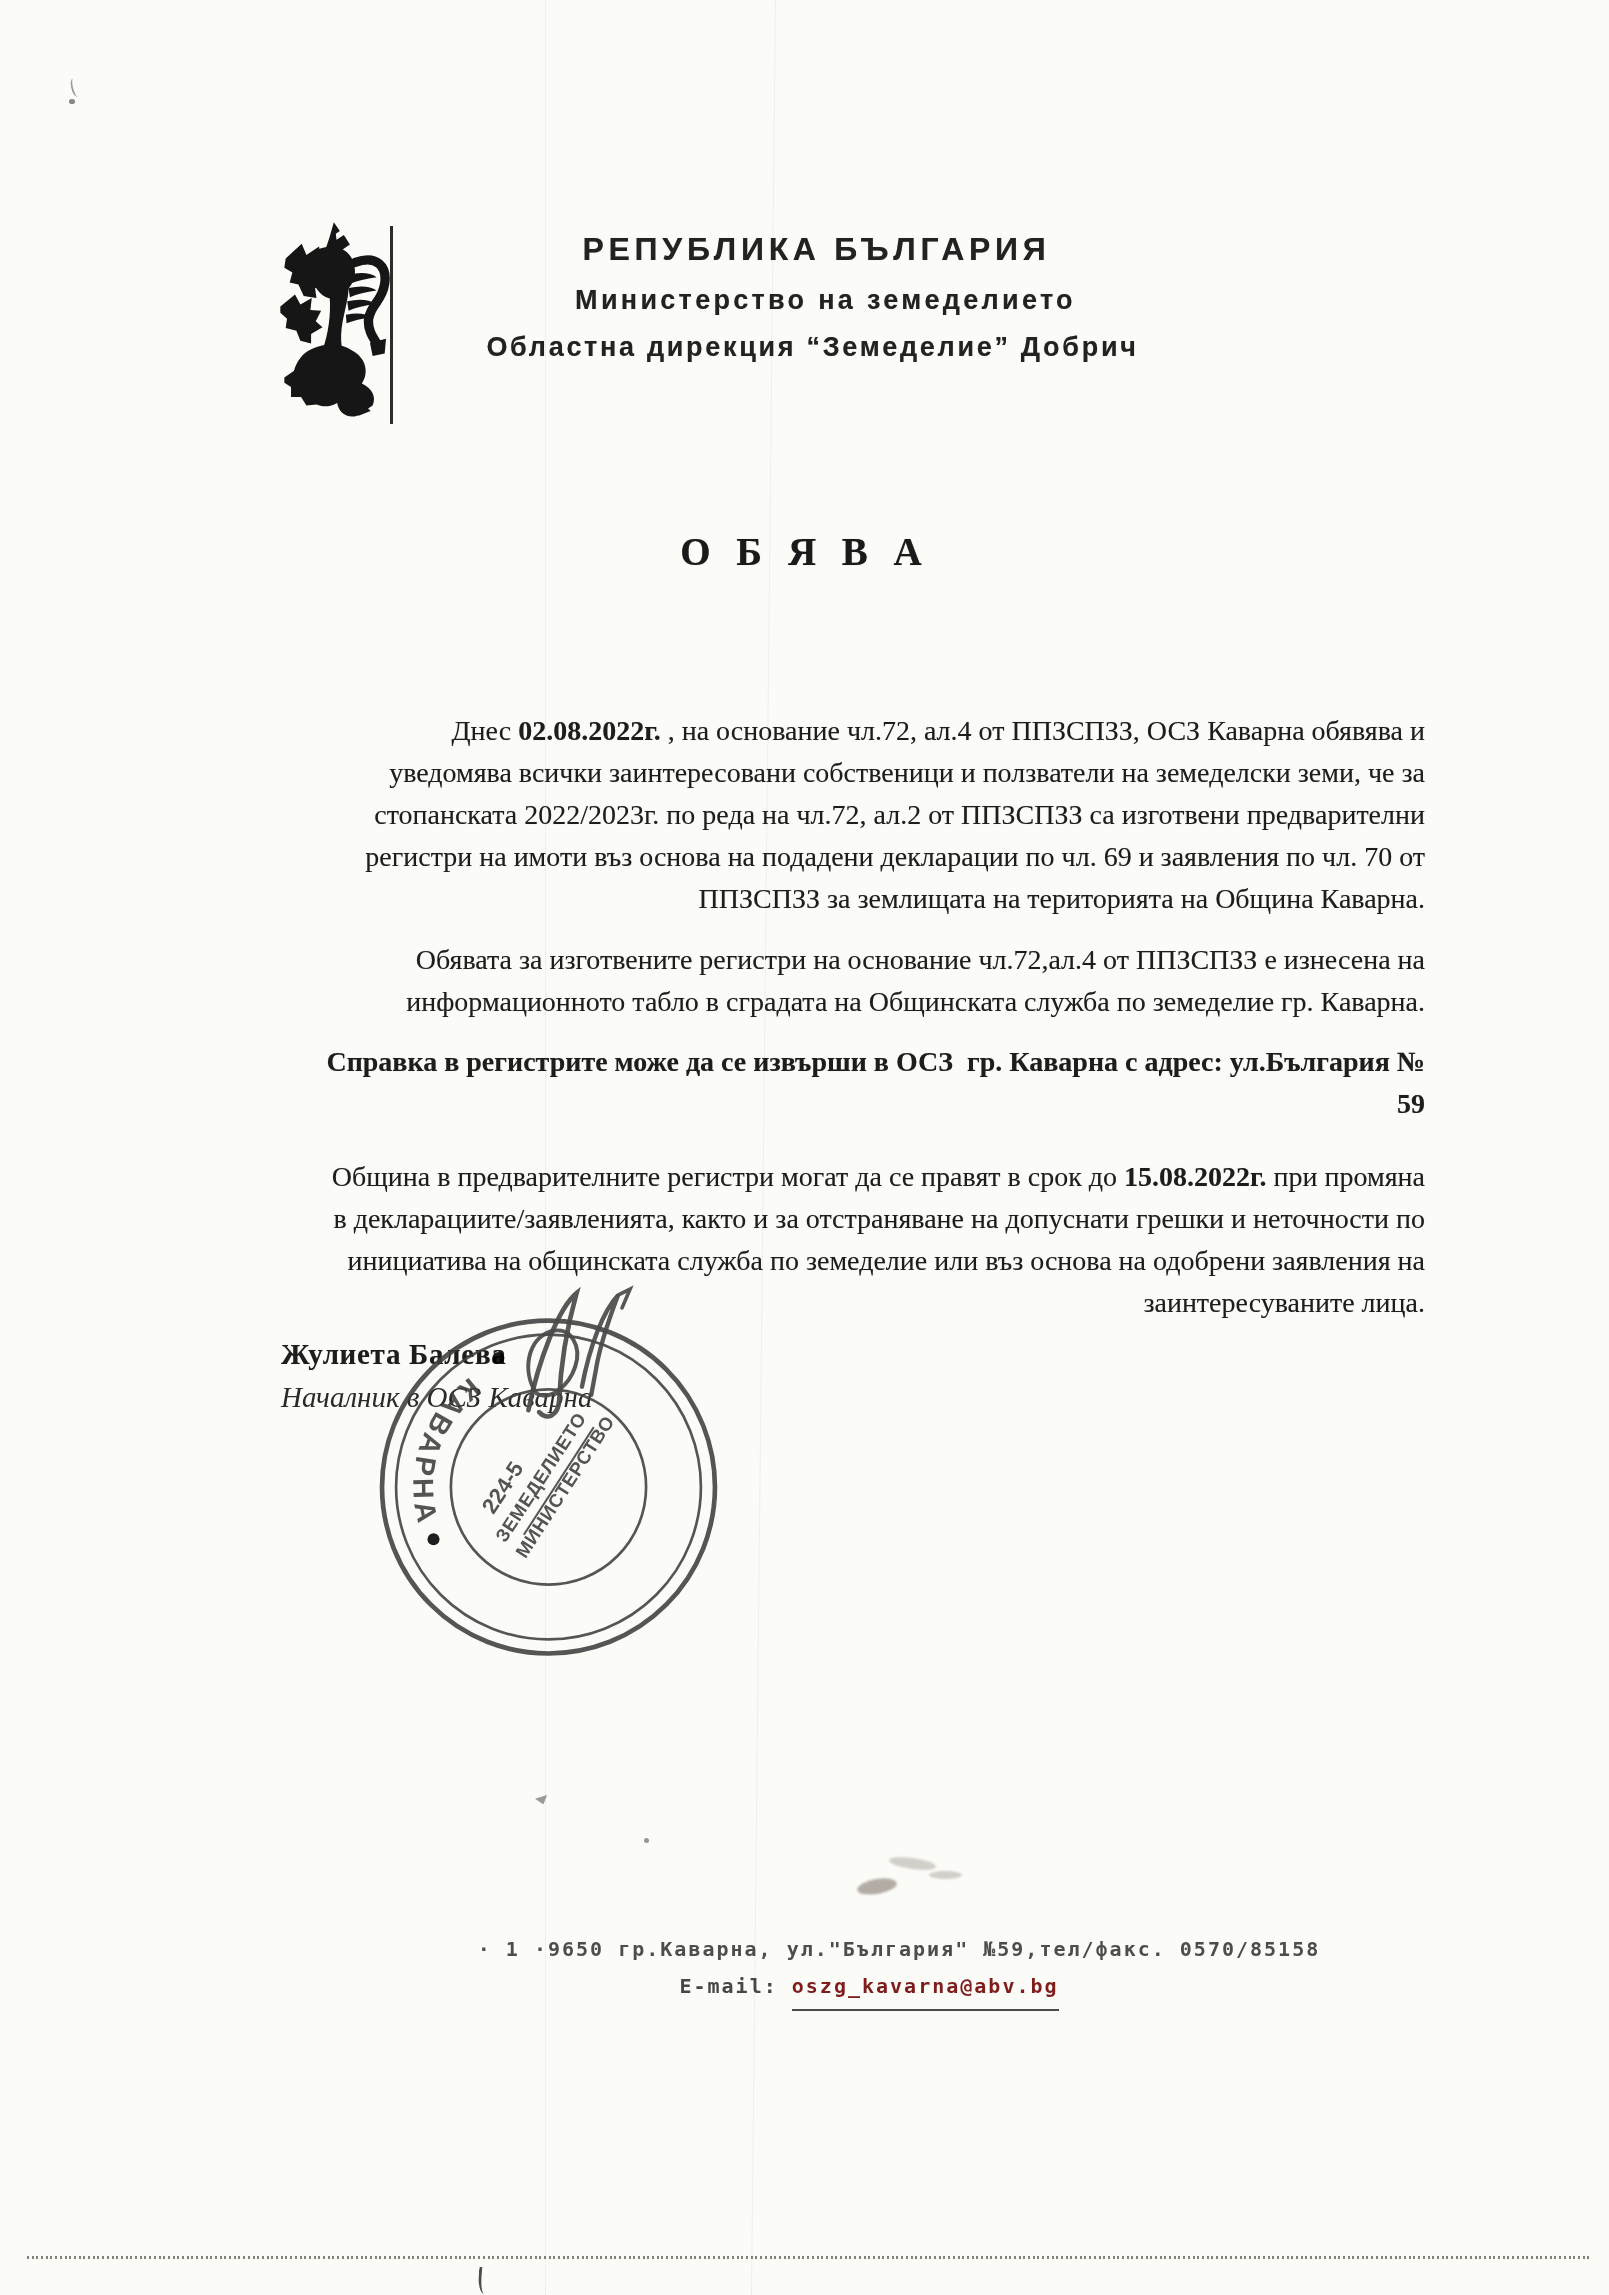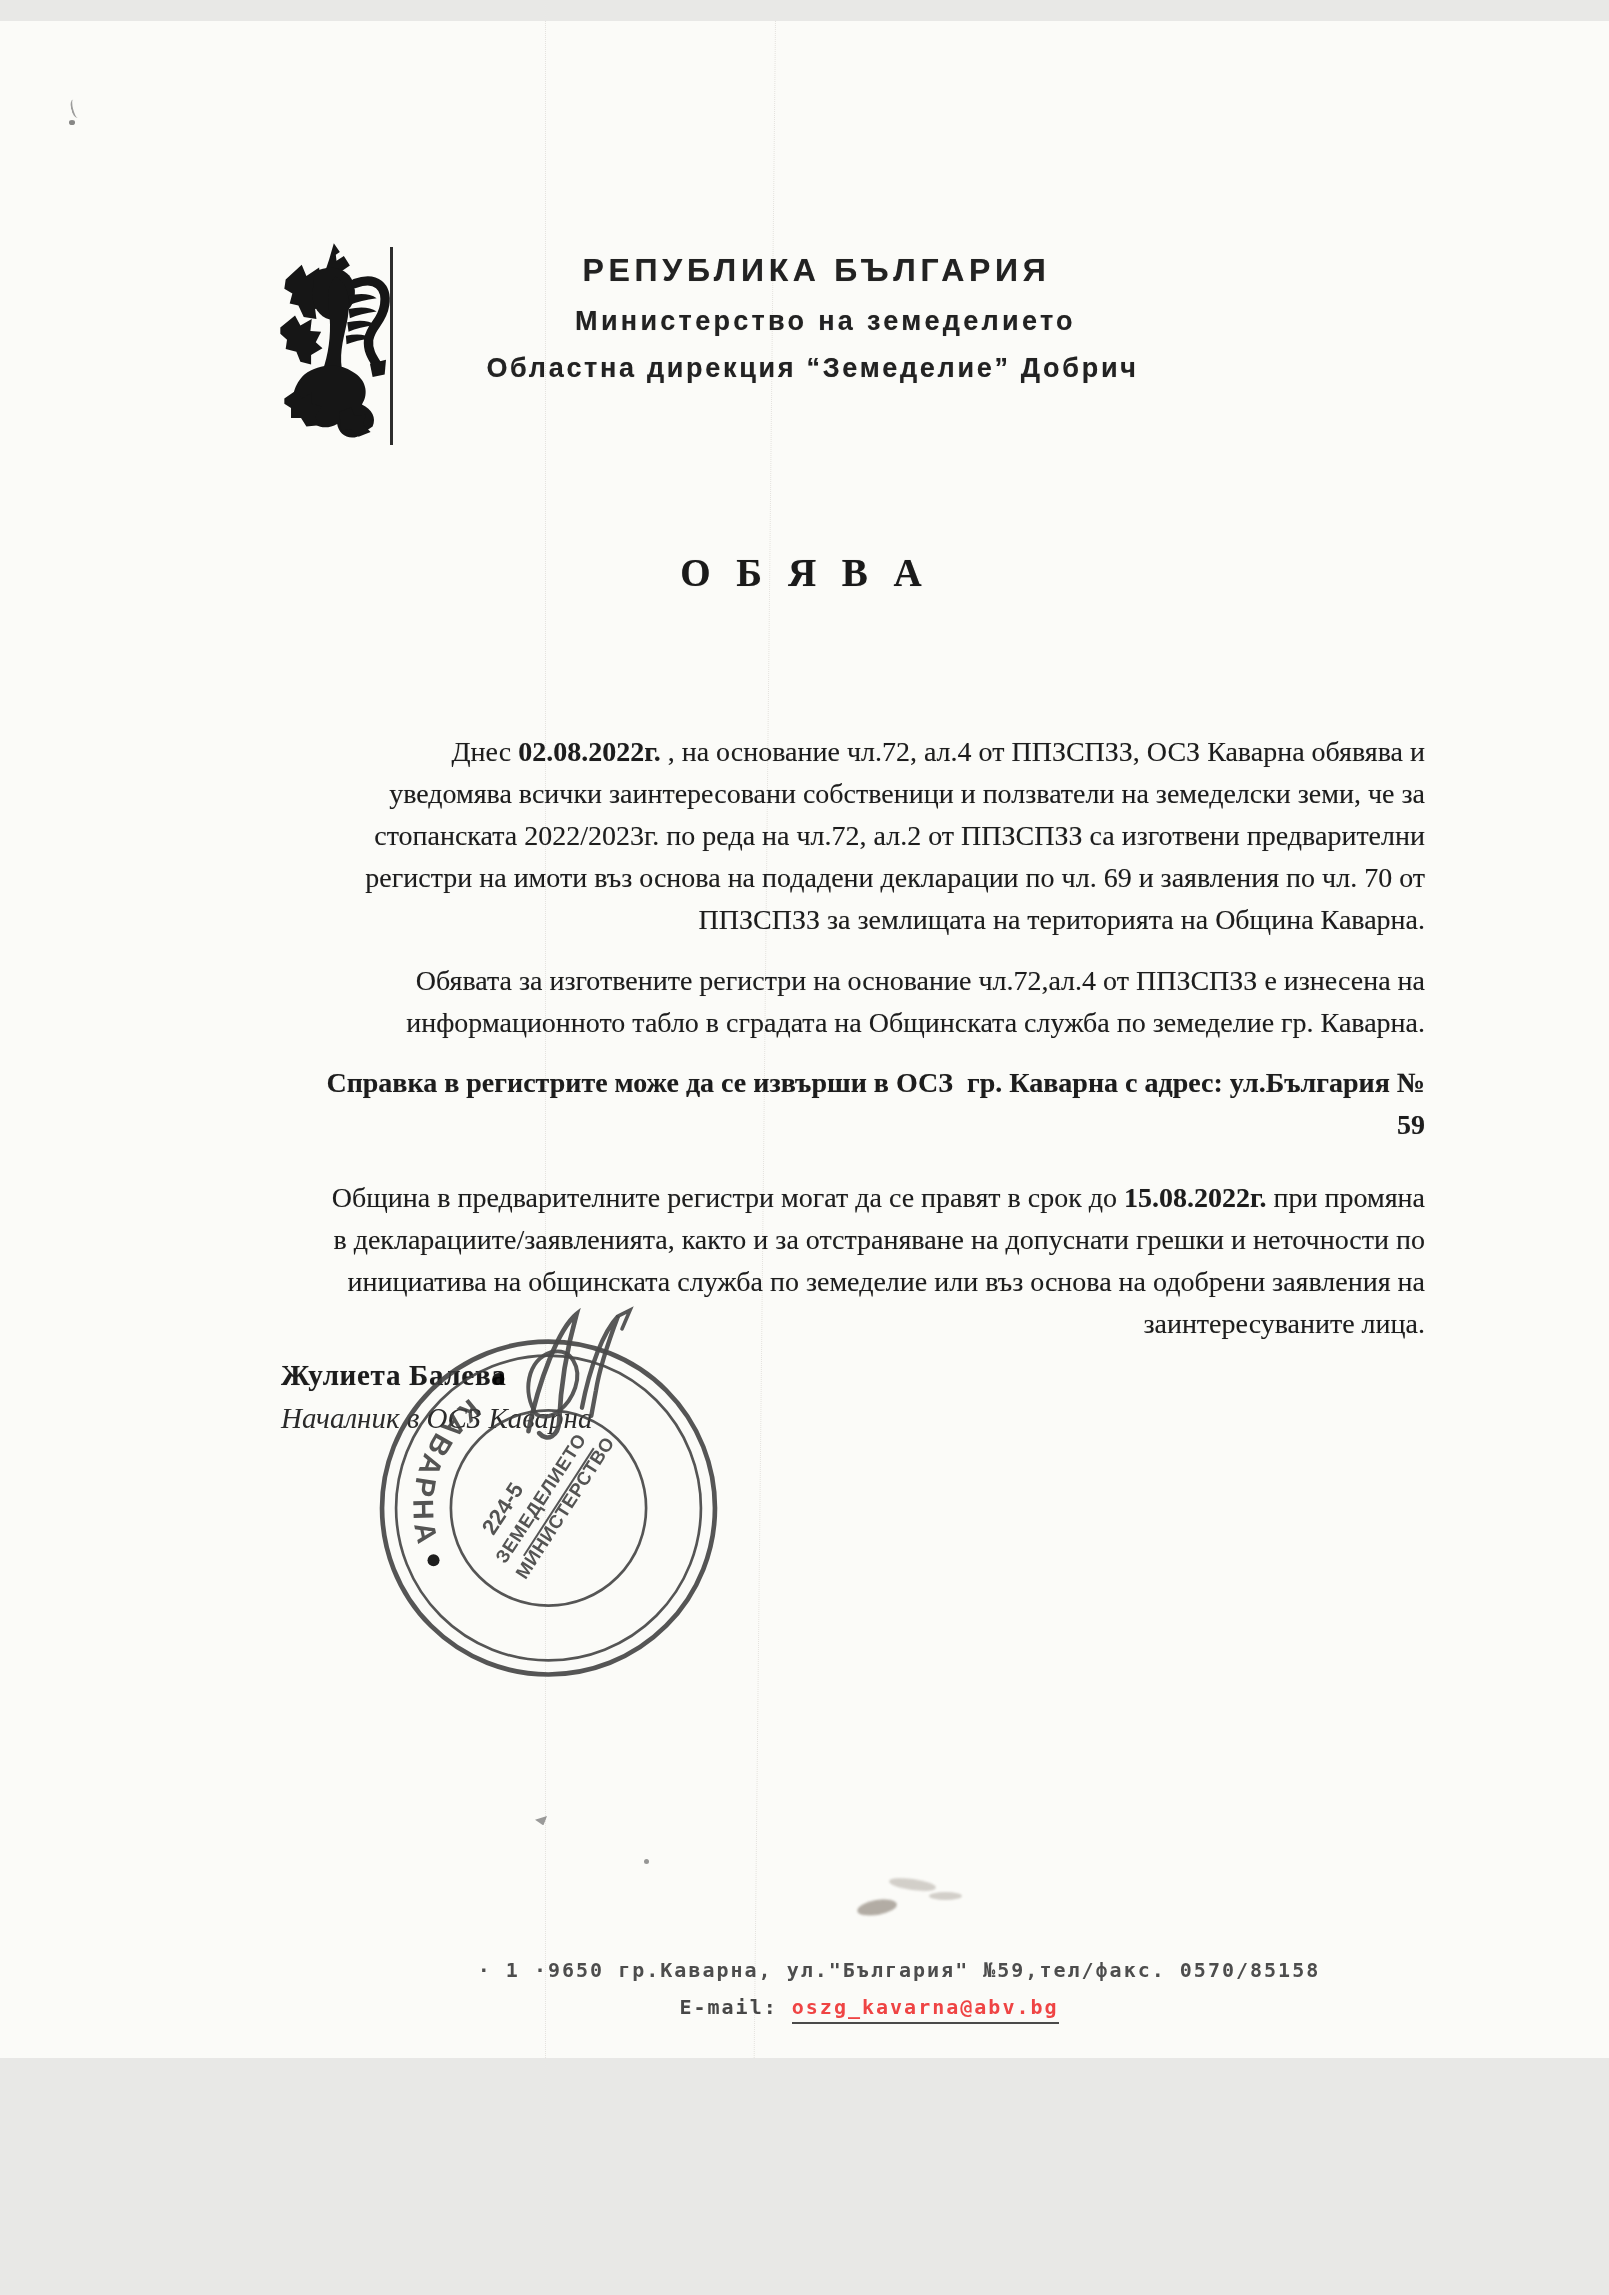--- a/index.html
+++ b/index.html
@@ -1,23 +1,22 @@
 <!DOCTYPE html>
 <html style="font-size:10.7px"><head>
 <meta charset="utf-8">
 <style>
   html,body{margin:0;padding:0;background:#e8e8e6;}
   .page{
     position:relative;
-    width:1610px;height:2037px;
+    width:1610px;height:2295px;
     background:#fbfbf8;
     overflow:hidden;
     font-family:"Liberation Serif", serif;
     color:#1d1d1d;
-    margin-top:21px;
   }
   
   .crest{position:absolute;left:277px;top:221px;width:115px;height:204px;}
   .crest path{fill:#161616;}
   .crest .tail{fill:none;stroke:#161616;stroke-width:14px;stroke-linecap:round;}
   .lh-divider{position:absolute;left:390px;top:226px;width:2.7px;height:198px;background:#2d2d2d;}
   .lh-text{
     position:absolute;left:409px;top:231px;width:889px;
     font-family:"Liberation Sans", sans-serif;
     font-weight:bold;text-align:center;color:#222;
@@ -63,21 +62,21 @@
   .stamp .pen path{fill:none;stroke:#4a4a4a;stroke-linecap:round;opacity:.92;}
   
   .footer{
     position:absolute;left:398px;top:1931px;width:1002px;
     text-align:center;
     font-family:"DejaVu Sans Mono", monospace;
     font-size:20px;font-weight:bold;letter-spacing:2px;
     color:#4d4d4d;line-height:37px;
   }
   .footer .email-line{padding-right:60px;color:#474747;}
-  .footer .email{border-bottom:2.7px solid #4a4a4a;padding-bottom:3px;color:#ef4444;}
+  .footer .email{border-bottom:2.7px solid #4a4a4a;padding-bottom:11px;color:#7f1d1d;}
   
   .fold{position:absolute;top:0;bottom:0;width:0;border-left:1.3px dotted rgba(110,100,88,.16);}
   .fold-a{left:545px;}
   .fold-b{left:775px;transform:rotate(.6deg);transform-origin:top;}
   .speck-top{position:absolute;left:71px;top:78px;width:6.7px;height:18.7px;
     border-left:2.7px solid #6a6a6a;border-radius:60% 0 0 60%;transform:rotate(-14deg);opacity:.65;}
   .speck-top2{position:absolute;left:69px;top:99px;width:6px;height:4.7px;background:#555;border-radius:50%;opacity:.7;}
   .speck-mid1{position:absolute;left:535px;top:1795px;width:12px;height:9.4px;background:#5a5a5a;
     clip-path:polygon(0 40%,100% 0,70% 100%);opacity:.6;}
   .speck-mid2{position:absolute;left:644px;top:1838px;width:5.3px;height:5.3px;background:#444;border-radius:50%;opacity:.55;}

